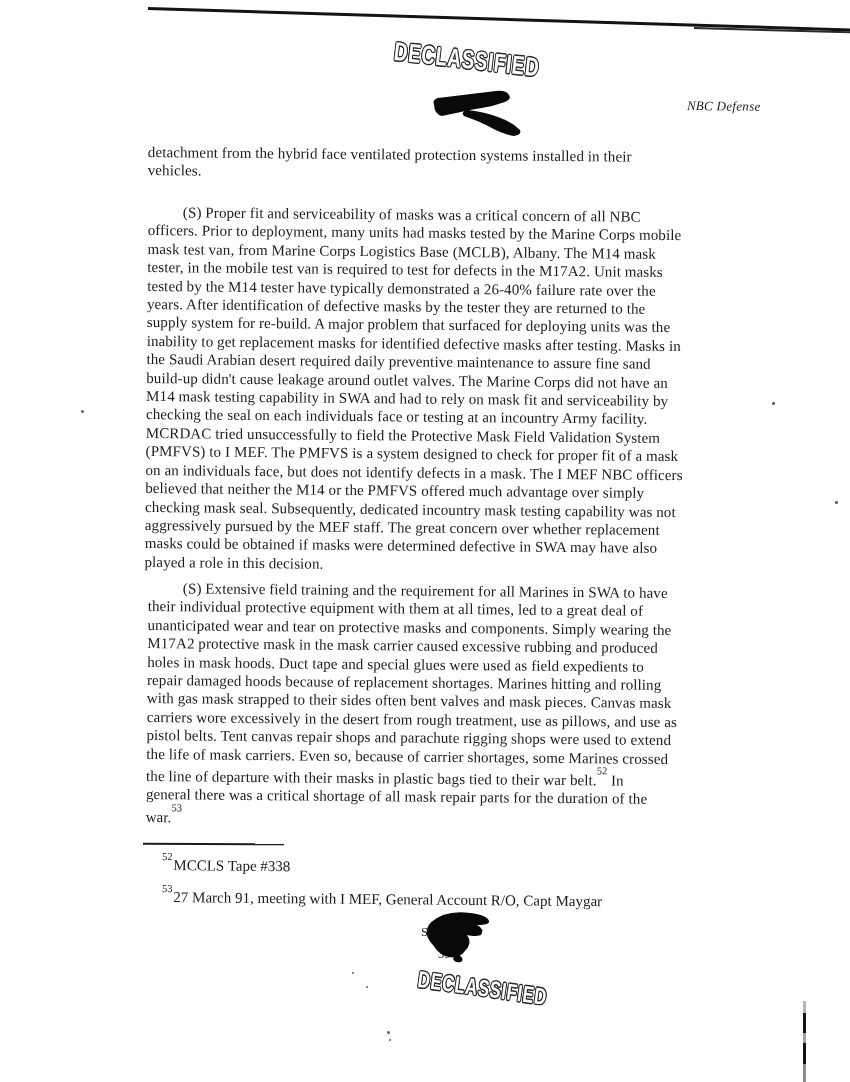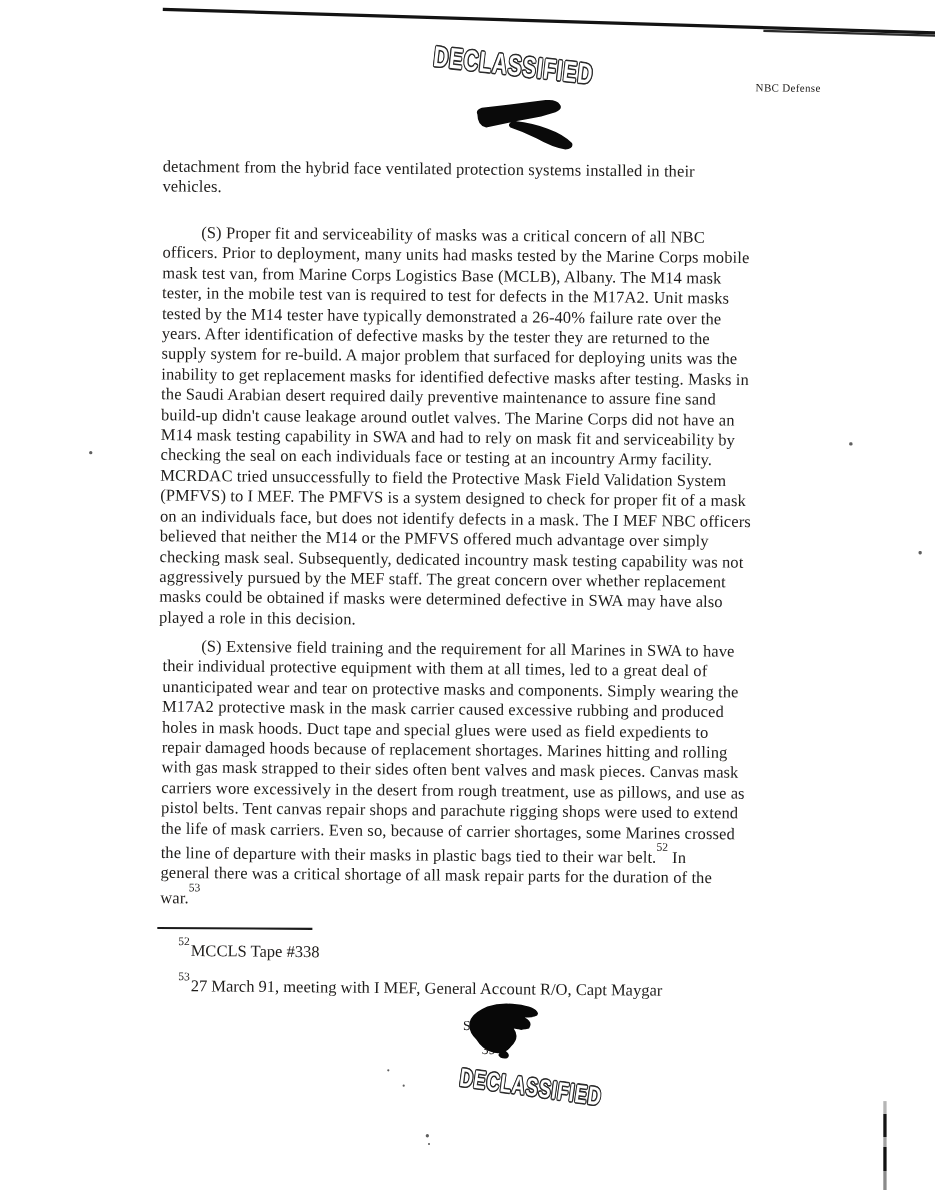--- a/index.html
+++ b/index.html
@@ -20,21 +20,21 @@
   .speck { position:absolute; background:#5f5f5f; border-radius:50%; }
   .sp1 { left:81px;  top:410px;  width:3px;   height:3px; }
   .sp2 { left:772px; top:402px;  width:2.5px; height:2.5px; }
   .sp3 { left:835px; top:501px;  width:2.5px; height:2.5px; }
   .sp4 { left:352px; top:972px;  width:2px;   height:2px; }
   .sp5 { left:366px; top:986px;  width:2px;   height:2px; }
   .sp6 { left:387px; top:1031px; width:3px;   height:3px; }
   .sp7 { left:389px; top:1039px; width:2px;   height:2px; }
 
   
-  .header-right { position:absolute; left:687px; top:75px; font-size:10px; letter-spacing:0.3px; }
+  .header-right { position:absolute; left:687px; top:98px; font-size:13px; letter-spacing:0.3px;font-style:italic; }
 
   
   .stamp {
     position:absolute; font-family:"Liberation Sans", sans-serif; font-weight:bold;
     color:#ffffff; white-space:nowrap; letter-spacing:1px;
     text-shadow: 1.4px 0 #2b2b2b, -1.4px 0 #2b2b2b, 0 1.4px #2b2b2b, 0 -1.4px #2b2b2b,
                  1px 1px #2b2b2b, -1px -1px #2b2b2b, -1px 1px #2b2b2b, 1px -1px #2b2b2b;
   }
   .stamp-top    { left:396px; top:36px;  font-size:26px; transform:rotate(6.5deg) scaleX(0.72); transform-origin:0 0; }
   .stamp-bottom { left:420px; top:966px; font-size:23px; transform:rotate(8deg)  scaleX(0.72); transform-origin:0 0; }

